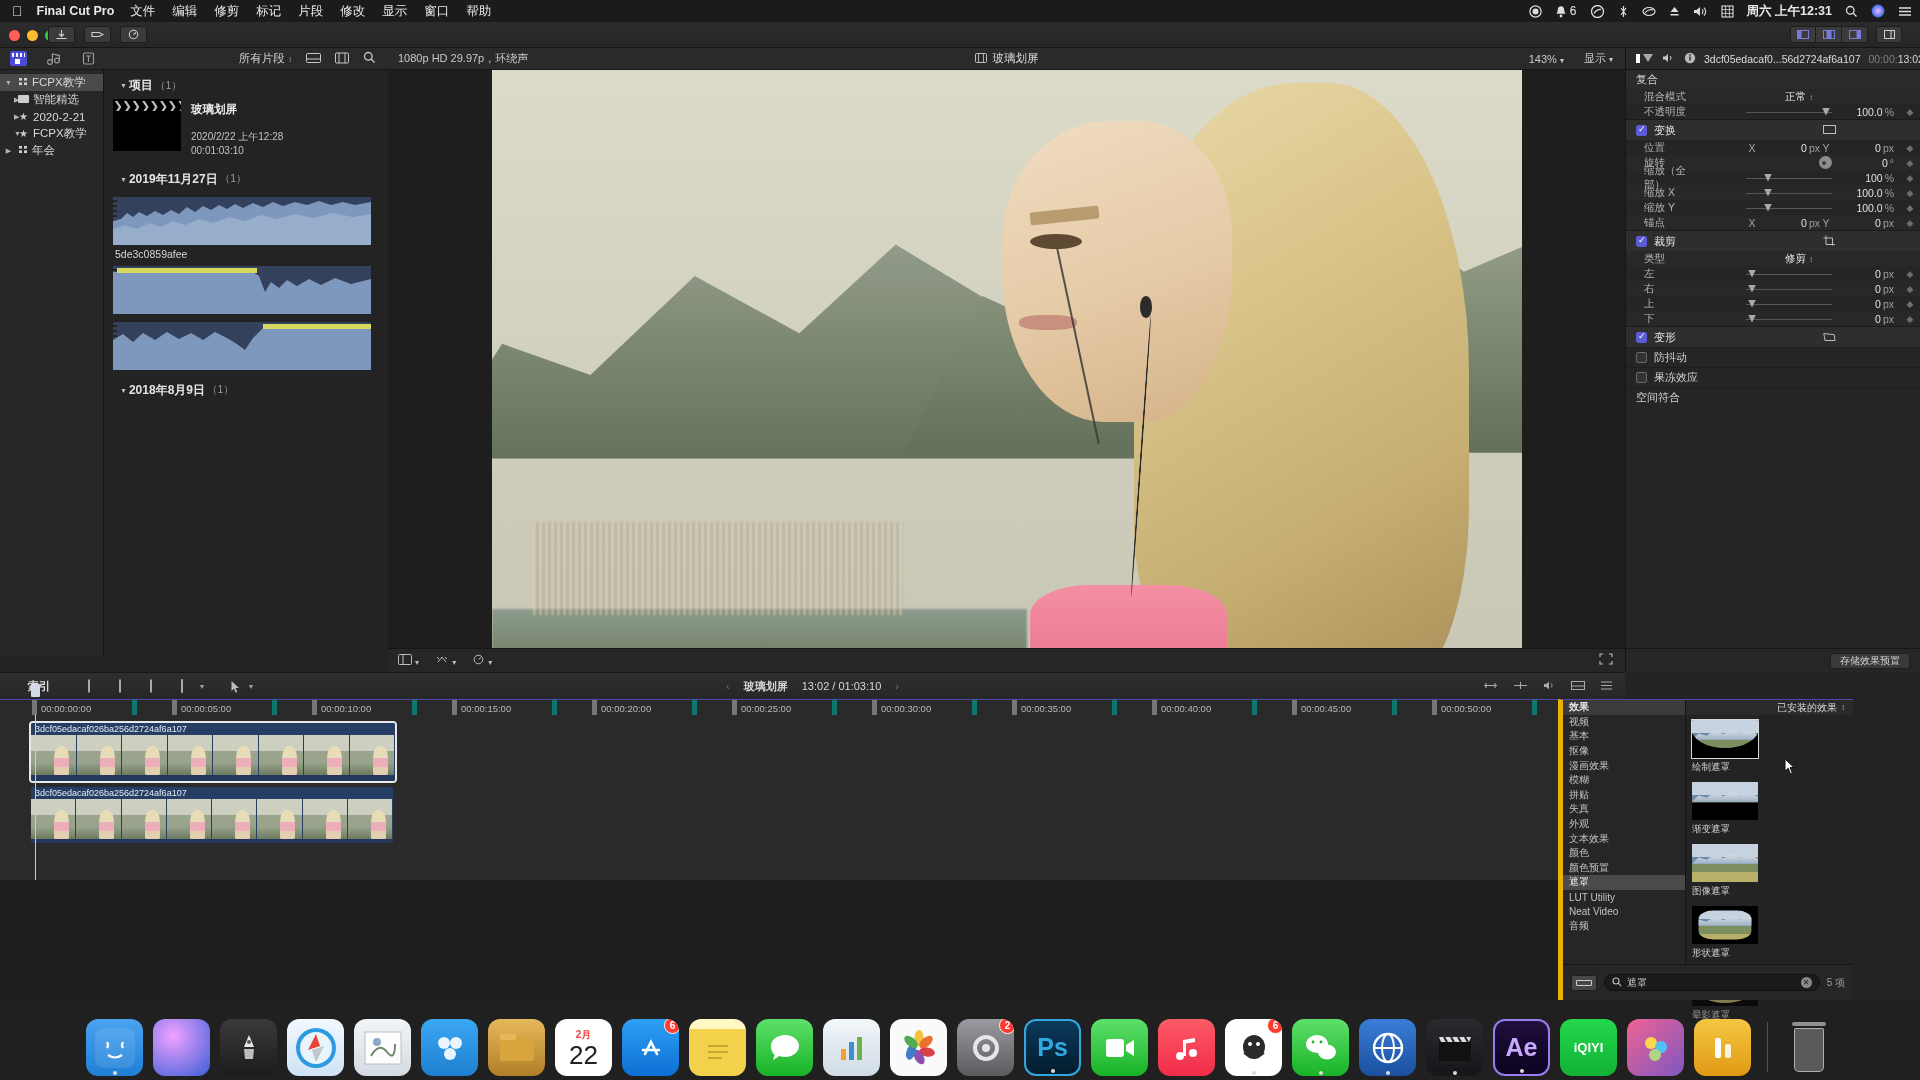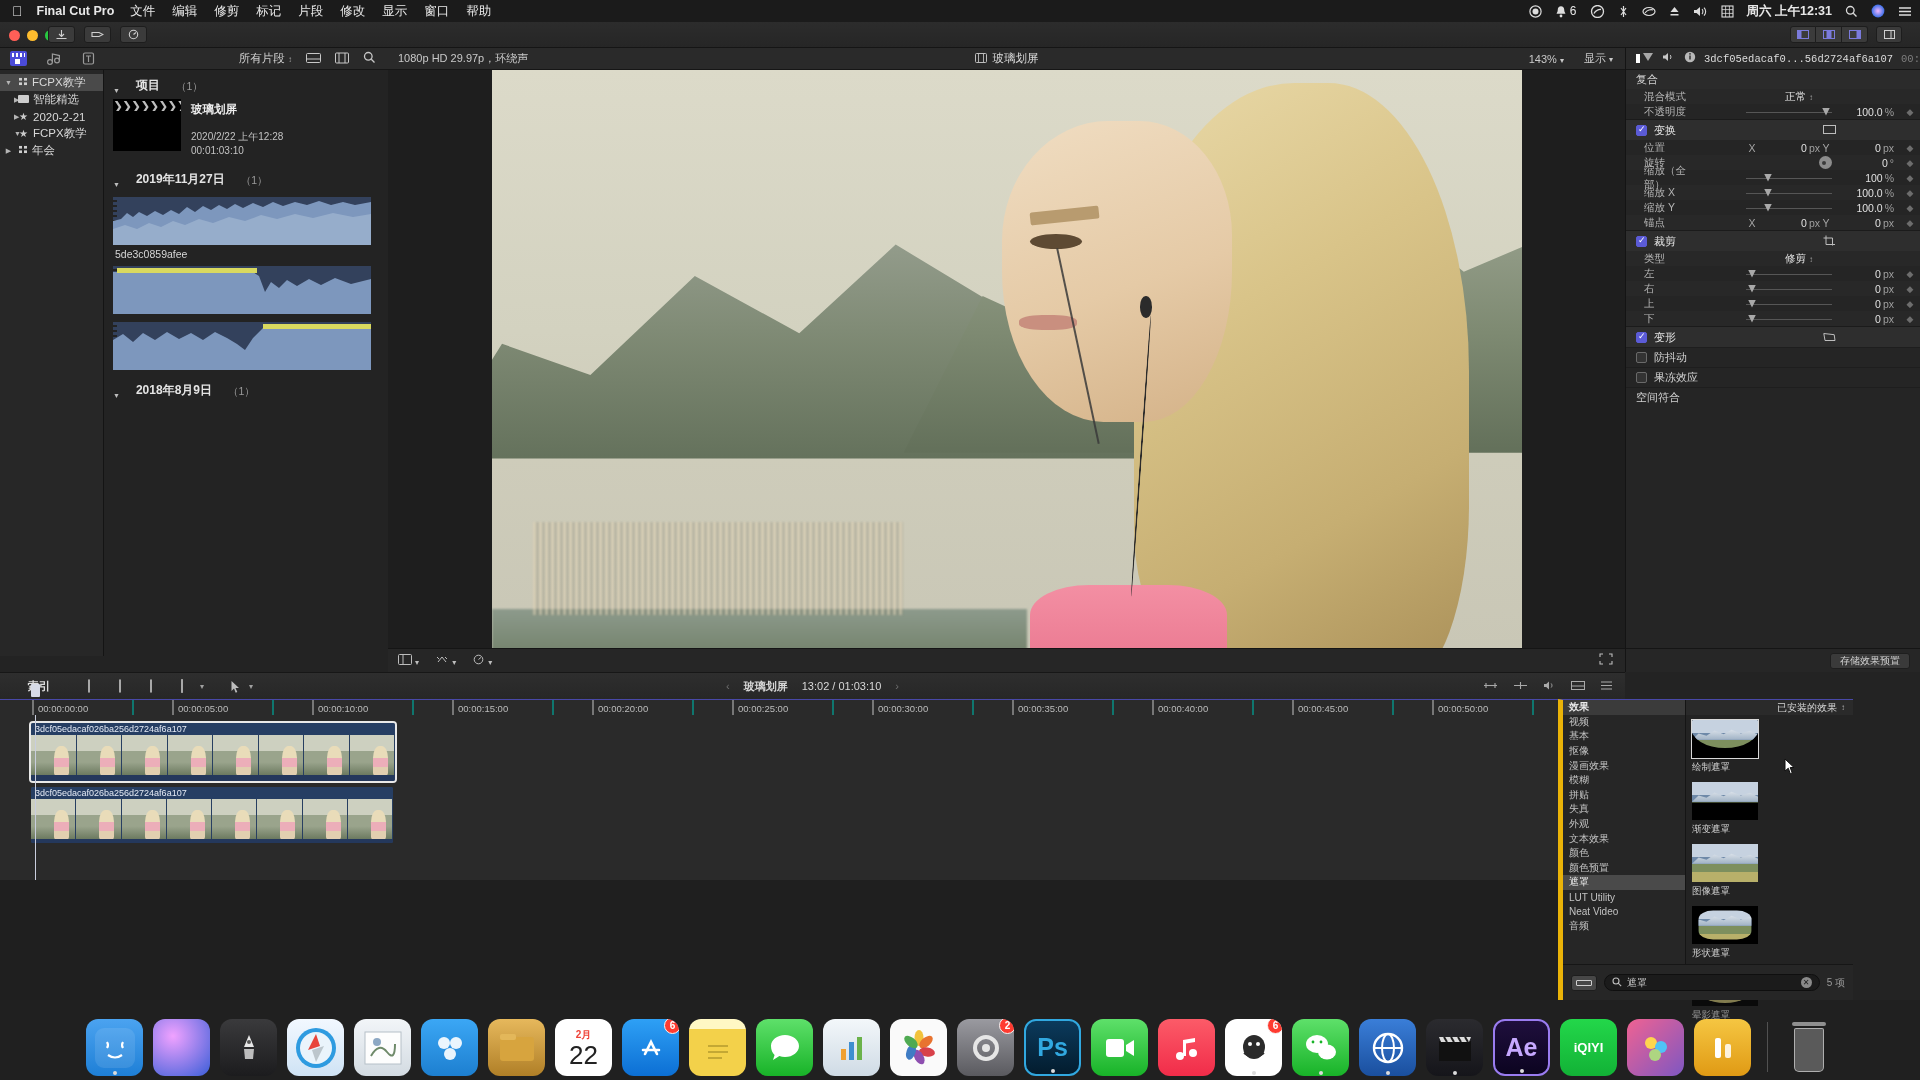--- a/index.html
+++ b/index.html
@@ -72,21 +72,21 @@
   .sb-row .lbl { font-size: 11.5px; }
   .ic-grid { display: inline-block; width: 10px; height: 9px;
     background: radial-gradient(#cfcfcf 45%, transparent 46%) 0 0/5px 4.5px repeat; }
   .ic-folder { display: inline-block; width: 11px; height: 8px; background: #cdcdcd; border-radius: 1px; }
   .ic-star { font-size: 9px; }
 
   .filmstrip-area {
     position: absolute; top: 70px; left: 104px; width: 284px; height: 586px;
     background: #232323; overflow: hidden;
   }
-  .grp-head { display: flex; align-items: flex-end; gap: 16px; padding: 7px 0 5px 9px; color: #e4e4e4; }
+  .grp-head { display: flex; align-items: center; gap: 2px; padding: 7px 0 5px 16px; color: #e4e4e4; }
   .grp-head .tri { font-size: 7px; color: #bdbdbd; }
   .grp-head .t { font-size: 12px; font-weight: bold; }
   .grp-head .c { font-size: 10.5px; color: #9b9b9b; }
 
   .proj-row { display: flex; gap: 10px; padding-left: 9px; }
   .proj-thumb { width: 68px; height: 52px; background: #000; position: relative; }
   .proj-thumb .chev { position: absolute; top: 0; left: 0; right: 0; height: 12px; overflow: hidden;
     color: #bdbdbd; font-size: 12px; letter-spacing: -1px; white-space: nowrap; }
   .proj-meta { font-size: 10.5px; color: #dcdcdc; line-height: 1.45; padding-top: 2px; }
   .proj-meta .nm { font-size: 11.5px; font-weight: bold; color: #ededed; margin-bottom: 12px; }
@@ -210,21 +210,21 @@
   .tcode .pre { font-size: 12px; margin-right: 2px; }
   .viewer-footer .right { margin-left: auto; padding-right: 12px; color: #bdbdbd; font-size: 12px; }
 
   
   .insp {
     position: absolute; top: 48px; left: 1625px; width: 295px; height: 624px;
     background: #252525; border-left: 1px solid #141414;
   }
   .insp-bar {
     height: 22px; background: #2a2a2a; border-bottom: 1px solid #161616;
-    display: flex; align-items: center; gap: 8px; padding: 0 8px; color: #c6c6c6; font-size: 10.5px; font-family: Liberation Mono, monospace;
+    display: flex; align-items: center; gap: 8px; padding: 0 8px; color: #c6c6c6; font-size: 10.5px;
   }
   .insp-bar .vid-chip { width: 13px; height: 13px; background: #5b5bd6; border-radius: 2px; position: relative; }
   .insp-bar .vid-chip::after { content:""; position:absolute; inset:2px; border-left:2px solid #fff; border-right:2px solid #fff; }
   .insp-bar .nm { color: #dcdcdc; }
   .insp-bar .tc { margin-left: auto; color: #7f7f7f; }
   .insp-bar .tc b { color: #d4d4d4; font-weight: normal; }
 
   .insp-sec-title { height: 19px; display: flex; align-items: center; padding-left: 10px;
     font-size: 11px; color: #d4d4d4; background: #2b2b2b; }
   .insp-hdr {
@@ -275,21 +275,21 @@
   .tl-center { position: absolute; left: 0; right: 0; display: flex; align-items: center;
     justify-content: center; gap: 14px; color: #d8d8d8; font-size: 11px; pointer-events: none; }
   .tl-center .arrow { color: #6f6f6f; font-size: 11px; }
   .tl-center .pname { font-weight: bold; font-size: 11px; }
   .tl-right { margin-left: auto; display: flex; gap: 15px; padding-right: 12px; color: #a9a9a9; font-size: 11px; }
 
   .tl-ruler {
     position: absolute; top: 699px; left: 0; width: 1625px; height: 16px;
     background: #2a2a2a; border-top: 1px solid #4848a8;
   }
-  .tick { position: absolute; top: 0; height: 16px; border-left: 2px solid #0f766e; }
+  .tick { position: absolute; top: 0; height: 16px; border-left: 5px solid #0f766e; }
   .tick.major { border-left-color: #777; }
   .tick span { position: absolute; left: 4px; top: 3px; font-size: 9.5px; color: #bcbcbc; white-space: nowrap; }
 
   .tl-body {
     position: absolute; top: 715px; left: 0; width: 1625px; height: 285px; background: #1f1f1f;
   }
   .tl-pane { position: absolute; top: 0; left: 0; right: 0; height: 165px; background: #2a2a2a; }
   .clip {
     position: absolute; background: #2f4a73; border-radius: 2px; overflow: hidden;
   }

